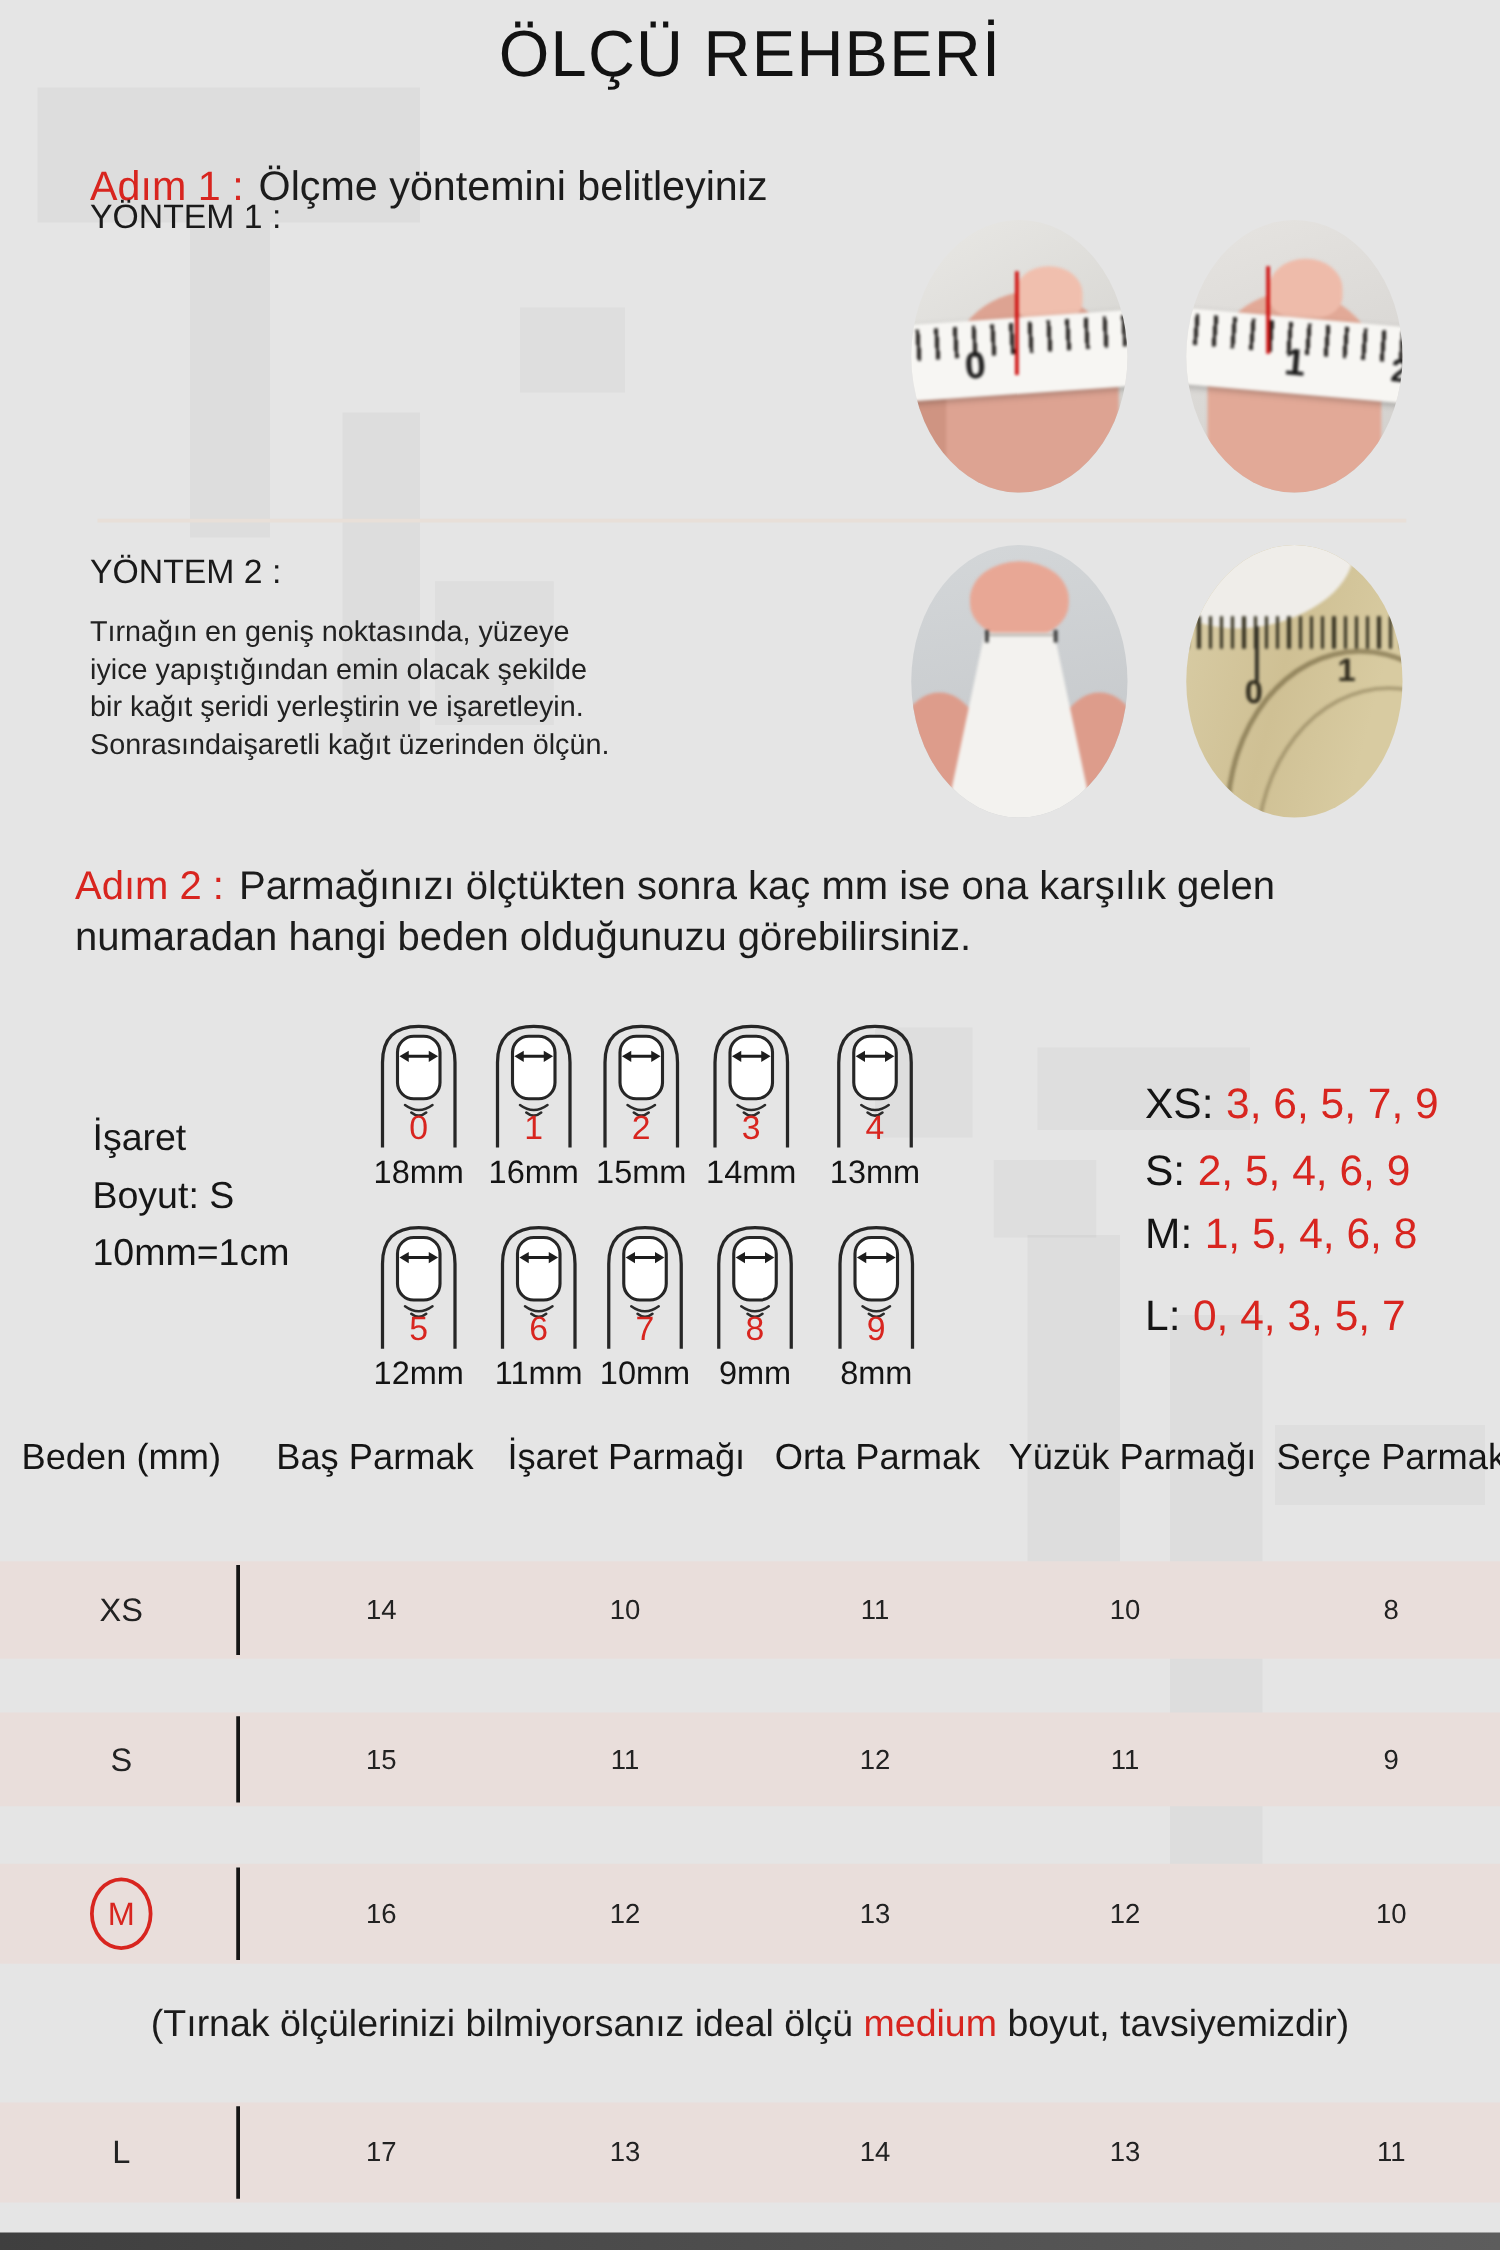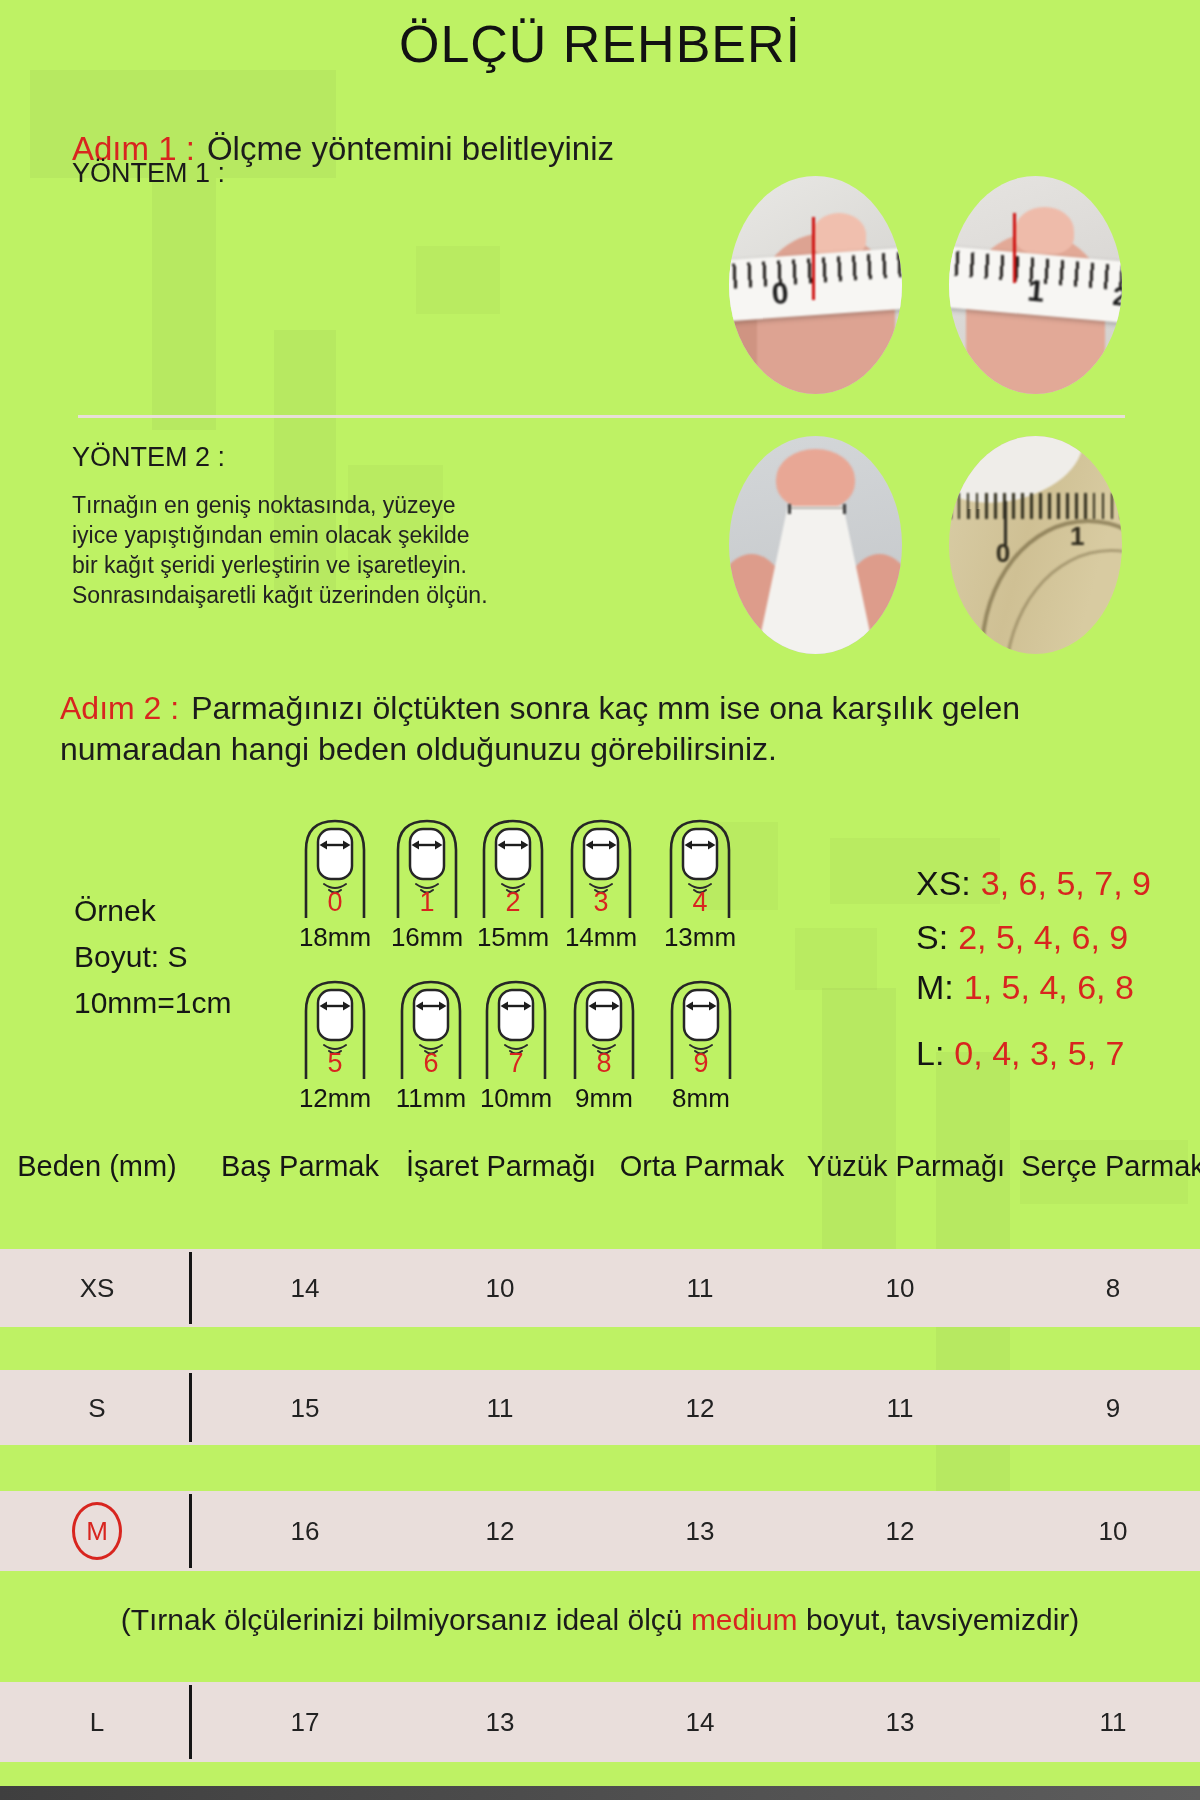--- a/index.html
+++ b/index.html
@@ -1,16 +1,16 @@
 <!DOCTYPE html>
 <html><head>
 <meta charset="utf-8">
 <style>
   html,body{margin:0;padding:0;background:#ffffff;}
-  .page{position:relative;width:1200px;height:1800px;background:#bef264;overflow:hidden;
+  .page{position:relative;width:1200px;height:1800px;background:#e5e5e5;overflow:hidden;
         font-family:"Liberation Sans",sans-serif;color:#1c1c1c;}
   .wm{position:absolute;background:rgba(40,40,40,0.045);}
   .wm2{position:absolute;background:rgba(40,40,40,0.03);}
   .title{position:absolute;left:0;right:0;top:14px;text-align:center;font-size:52px;
          font-weight:500;letter-spacing:1px;color:#121212;}
   .stepline{position:absolute;left:72px;top:98px;font-size:33px;margin-top:32px;}
   .red{color:#d8251f;}
   .steplabel{color:#d8251f;margin-right:12px;}
   .mtitle{position:absolute;left:72px;font-size:27px;color:#1a1a1a;}
   .mtext{position:absolute;left:72px;font-size:23px;line-height:30px;white-space:pre-line;color:#222;}
@@ -78,21 +78,21 @@
 
   .sizeline{position:absolute;left:916px;font-size:34px;white-space:nowrap;}
   .sz{color:#141414;margin-top:11px;}
   .sznums{color:#d8251f;margin-left:10px;}
 
   
   .th{position:absolute;top:1150px;transform:translateX(-50%);font-size:29px;color:#151515;white-space:nowrap;}
   .band{position:absolute;left:0;width:1200px;background:#e9dedb;}
   .rowlabel{position:absolute;left:97px;top:50%;transform:translate(-50%,-50%);font-size:26px;color:#222;}
   .vline{position:absolute;left:189px;top:3px;bottom:3px;width:3px;background:#151515;}
-  .val{position:absolute;top:50%;transform:translate(-50%,-50%);font-size:26px;color:#222;}
+  .val{position:absolute;top:50%;transform:translate(-50%,-50%);font-size:22px;color:#222;}
   .mcircle{position:absolute;left:97px;top:50%;transform:translate(-50%,-50%);width:44px;height:52px;
            border:3px solid #d8251f;border-radius:50%;display:flex;align-items:center;justify-content:center;}
   .mletter{color:#d8251f;font-size:26px;}
   .note{position:absolute;left:0;right:0;top:1603px;text-align:center;font-size:30px;color:#1b1b1b;}
   .bottombar{position:absolute;left:0;right:0;top:1786px;height:14px;
              background:linear-gradient(90deg,#3f3f3f,#5d5d5d);}
 </style>
 </head>
 <body>
 
@@ -172,21 +172,21 @@
       <div class="arc arc1"></div>
       <div class="arc arc2"></div>
     </div>
   </div>
 
   <div class="step2">
     <span class="steplabel">Adım 2 :</span><span>Parmağınızı ölçtükten sonra kaç mm ise ona karşılık gelen numaradan hangi beden olduğunuzu görebilirsiniz.</span>
   </div>
 
   <div class="example">
-    <div>Örnek</div>
+    <div>İşaret</div>
     <div>Boyut: S</div>
     <div>10mm=1cm</div>
   </div>
 
   <div class="finger r1" style="left:285px;">
     <svg class="fsvg" viewBox="0 0 76 102">
       <path class="oline" d="M9,102 L9,34 Q9,5 38,5 Q67,5 67,34 L67,102"></path>
       <rect class="nail" x="21" y="13" width="34" height="50" rx="13"></rect>
       <path class="shaft" d="M26,29 L50,29"></path>
       <path class="ahead" d="M30,24.5 L22.5,29 L30,33.5 Z"></path>

